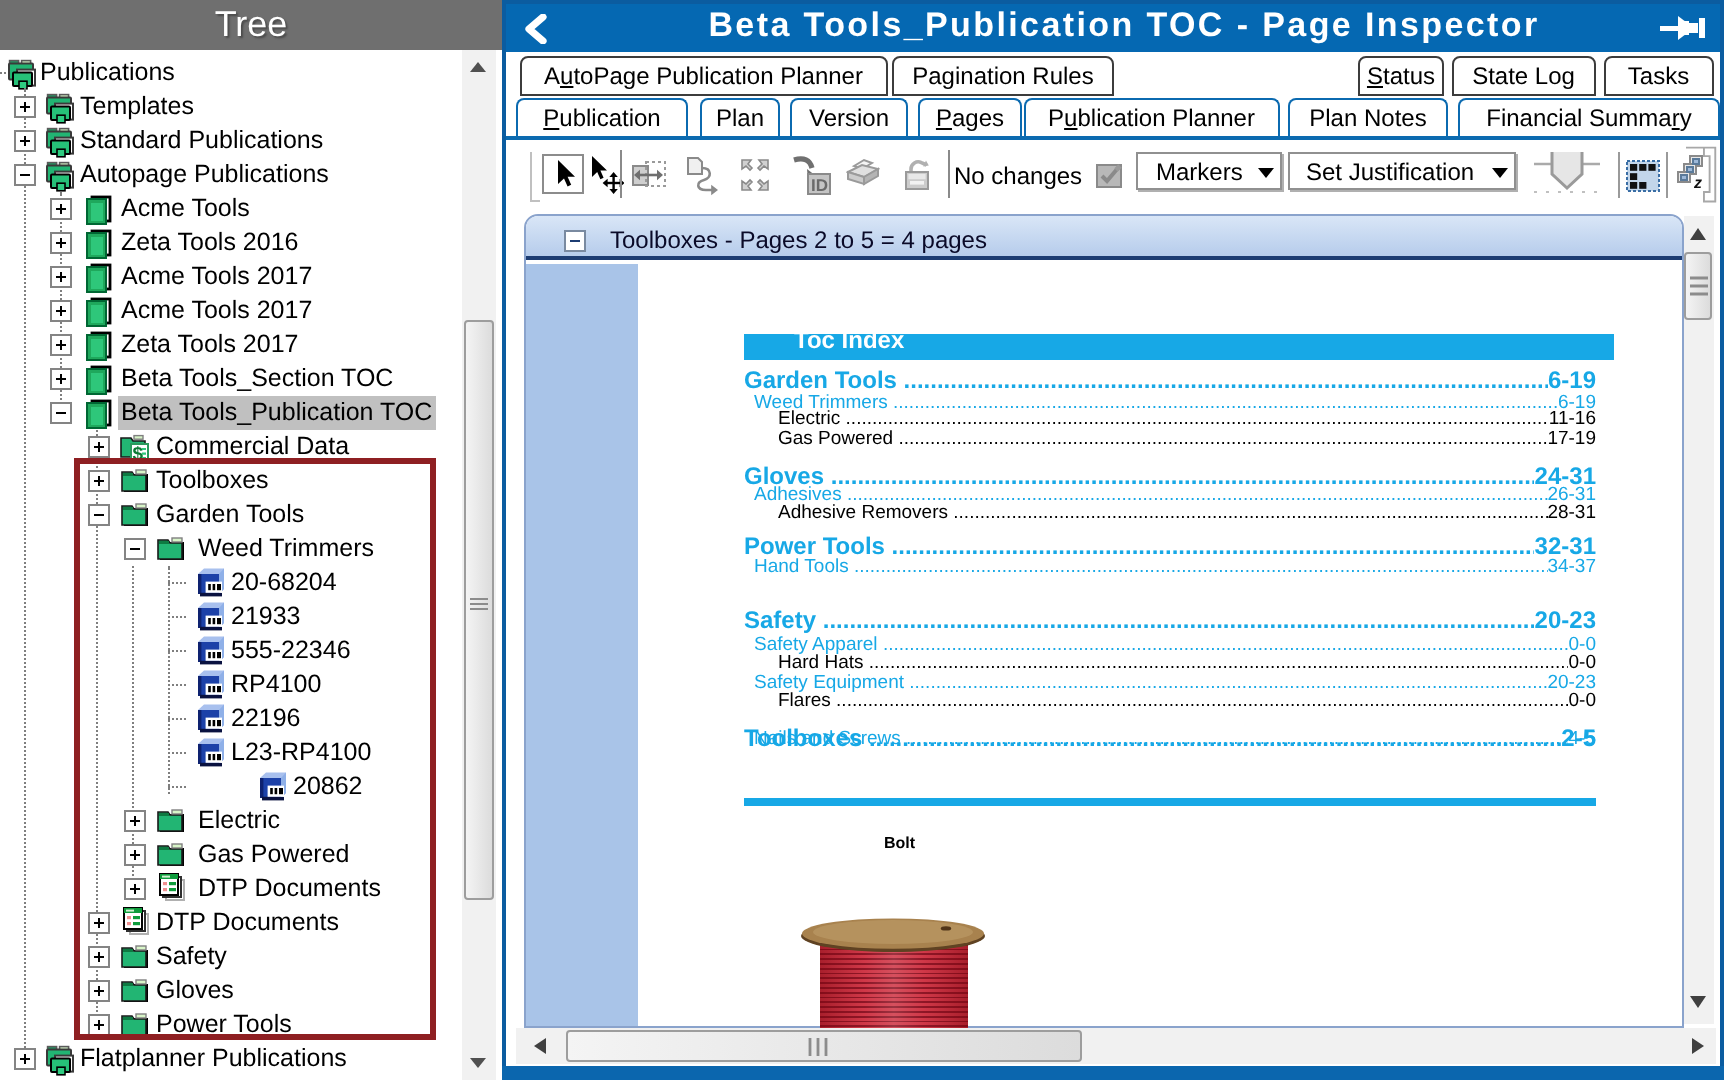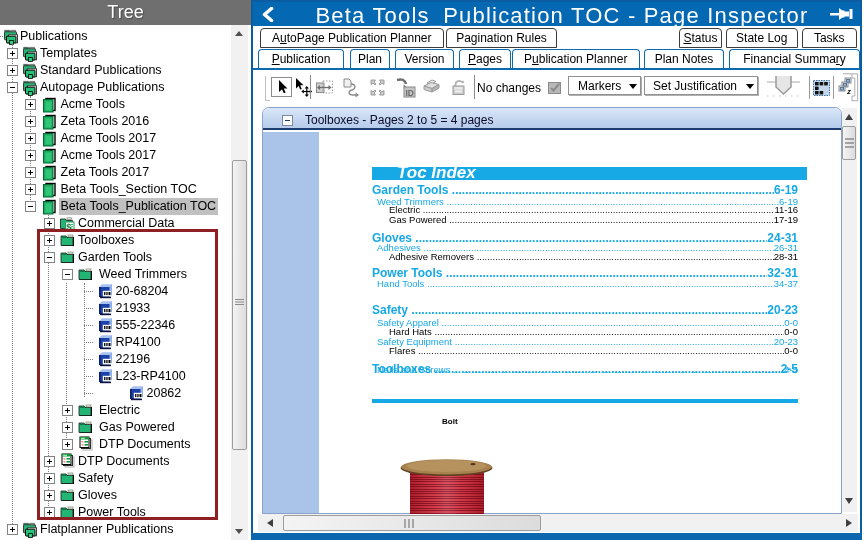--- a/index.html
+++ b/index.html
@@ -17,21 +17,21 @@
 .icn{position:absolute;top:0;width:17px;height:17px;}
 .dot{position:absolute;border-left:1px dotted #7f7f7f;width:0;}
 .doth{position:absolute;border-top:1px dotted #7f7f7f;height:0;}
 #redbox{position:absolute;left:37px;top:229px;width:181px;height:291px;border:3px solid #8e1f22;z-index:5;}
 #tsb{position:absolute;left:231px;top:25px;width:17px;height:515px;background:#f1f1f1;}
 .sbthumb{position:absolute;background:linear-gradient(90deg,#f4f4f4,#dcdcdc);border:1px solid #9d9d9d;border-radius:2px;}
 .grip{position:absolute;}
 .arr{position:absolute;width:0;height:0;}
 #rp{position:absolute;left:251px;top:0;width:611px;height:540px;background:#fff;border:2px solid #0b5ca0;}
 #titlebar{position:absolute;left:0;top:0;width:607px;height:24px;background:#0568b2;color:#fff;}
-#titlebar .t{position:absolute;left:11px;right:0;top:1px;text-align:center;font-size:22px;font-weight:normal;letter-spacing:1.2px;}
+#titlebar .t{position:absolute;left:11px;right:0;top:1px;text-align:center;font-size:17px;font-weight:bold;letter-spacing:1.2px;}
 .tab{position:absolute;background:#fff;border:1px solid #3c3c3c;border-bottom:none;border-radius:4px 4px 0 0;font-size:12px;text-align:center;color:#000;white-space:nowrap;overflow:hidden;}
 .tab2{border-color:#0b6ab0;}
 .tabact{background:#0766af;color:#fff;font-weight:bold;border-color:#0766af;z-index:3;font-size:13px;}
 #tabline{position:absolute;left:0;top:66px;width:607px;height:2px;background:#0b6ab0;}
 u{text-decoration:underline;}
 #toolbar{position:absolute;left:0;top:68px;width:607px;height:33px;background:#fff;}
 .tbtn{position:absolute;border:1px solid #909090;background:#fff;font-size:12px;color:#000;box-shadow:1px 1px 0 #b0b0b0;}
 .sep{position:absolute;top:5px;width:1px;height:24px;background:#8a8a8a;}
 #docwrap{position:absolute;left:262px;top:107px;width:580px;height:407px;border:1px solid #8aa3cc;border-radius:7px 7px 0 0;overflow:hidden;background:#fff;z-index:1;}
 #dochdr{position:absolute;left:0;top:0;width:100%;height:22px;background:linear-gradient(#d9e6f7,#b6cceb);border-bottom:2px solid #1c3c72;font-size:12px;color:#0a0a28;}
@@ -39,21 +39,21 @@
 #vsb{position:absolute;left:842px;top:108px;width:15px;height:404px;background:#f1f1f1;z-index:4;}
 #hsb{position:absolute;left:258px;top:514px;width:600px;height:18px;background:#f1f1f1;z-index:4;}
 #botbar{position:absolute;left:251px;top:533px;width:611px;height:7px;background:#0b66ae;z-index:6;}
 .tr{position:absolute;display:flex;align-items:baseline;color:#17a8e6;line-height:1.05;z-index:2;}
 .tr .dots{flex:1 1 auto;overflow:hidden;white-space:nowrap;}
 .tr .lbl,.tr .num{white-space:nowrap;}
 .b{font-weight:bold;font-size:12px;}
 .s{font-size:9.5px;}
 .blk{color:#000;}
 #tocbar{position:absolute;left:372px;top:167px;width:435px;height:13px;background:#17a8e6;z-index:1;}
-#tocbartxt{position:absolute;left:397px;top:162.5px;font-size:17px;font-weight:bold;color:#fff;z-index:2;font-style:italic;}
+#tocbartxt{position:absolute;left:397px;top:162.5px;font-size:12px;font-weight:bold;color:#fff;z-index:2;}
 #cyanrule{position:absolute;left:372px;top:399px;width:426px;height:4px;background:#17a8e6;z-index:2;}
 #bolt{position:absolute;left:442px;top:417px;font-size:8px;font-weight:bold;color:#000;z-index:2;}
 #spool{position:absolute;left:399px;top:455px;width:96px;height:60px;z-index:2;}
 </style></head>
 <body>
 <div id="app">
 <div id="tree">
   <div id="treehdr">Tree</div>
 <div class="trow" style="top:28px;left:0;width:231px;">
         <svg class="icn" style="left:3px;" viewBox="0 0 17 17">

